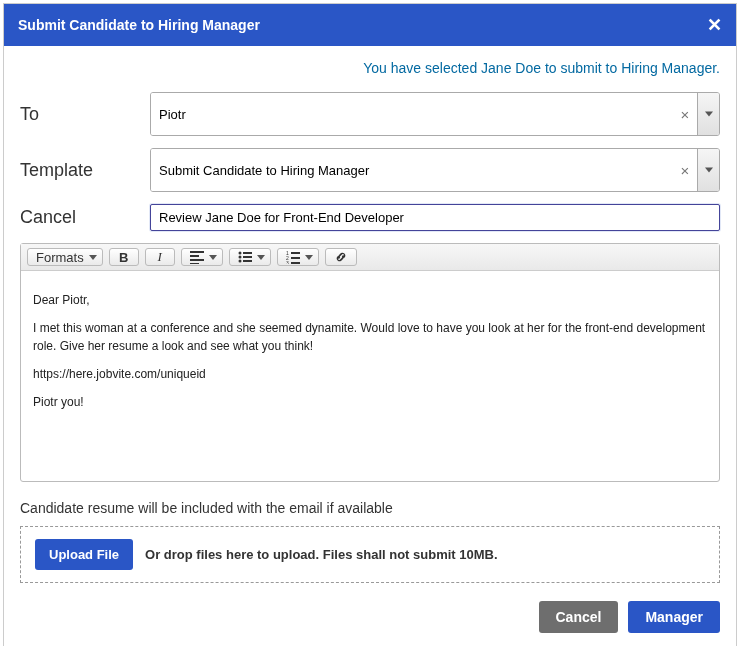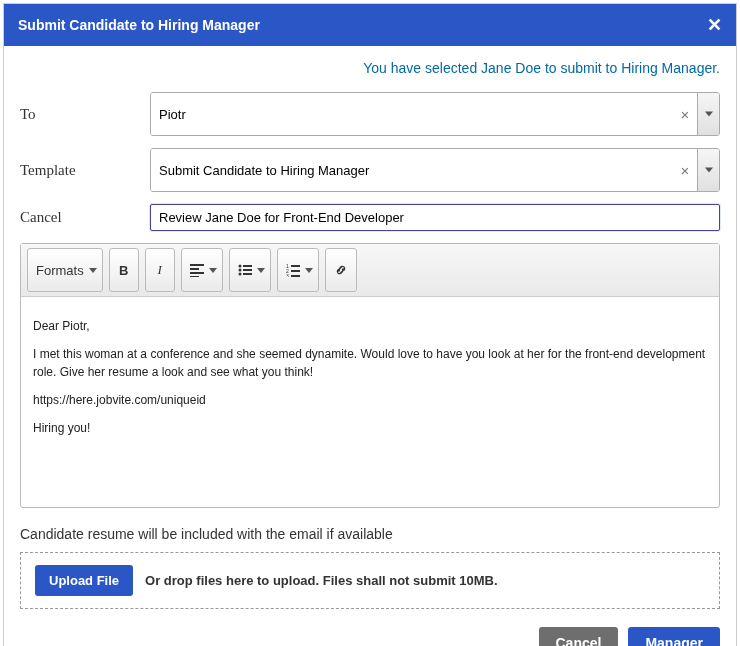--- a/index.html
+++ b/index.html
@@ -5,31 +5,31 @@
 * { box-sizing: border-box; margin: 0; padding: 0; }
 body { font-family: "Helvetica Neue", Arial, sans-serif; font-size: 13px; color: #333; background: #fff; width: 740px; }
 .dialog { border: 1px solid #ccc; margin: 3px; background: #fff; }
 .header { background: #2a56c6; color: #fff; padding: 10px 14px; display: flex; justify-content: space-between; align-items: center; }
 .header-title { font-weight: bold; font-size: 14px; }
 .close-x { font-size: 18px; font-weight: bold; cursor: pointer; }
 .body { padding: 14px 16px 16px 16px; }
 .intro { font-size: 14px; margin-bottom: 16px; color: #0369a1; text-align: right; }
 .intro .name { }
 .row { display: flex; align-items: center; margin-bottom: 12px; }
-.row-label { width: 130px; font-size: 15px; color: #333; font-family: Liberation Serif, serif; }
+.row-label { width: 130px; font-size: 18px; color: #333; }
 .row-field { flex: 1; display: flex; }
 .combo { flex: 1; display: flex; border: 1px solid #aaa; border-radius: 3px; background: #fff; height: 44px; overflow: hidden; }
 .combo-input { flex: 1; border: none; padding: 0 8px; font-size: 13px; outline: none; background: #fff; }
 .combo-clear { width: 24px; display: flex; align-items: center; justify-content: center; color: #777; font-size: 15px; border-left: 0; cursor: pointer; }
 .combo-arrow { width: 22px; display: flex; align-items: center; justify-content: center; background: linear-gradient(#f5f5f5,#e0e0e0); border-left: 1px solid #aaa; cursor: pointer; }
 .combo-arrow svg { width: 8px; height: 6px; fill: #555; }
 .text-input { flex: 1; border: 1px solid #449; border-radius: 2px; padding: 5px 8px; font-size: 13px; outline: none; box-shadow: 0 0 0 1px rgba(60,100,200,0.15); }
 .editor { border: 1px solid #bbb; border-radius: 3px; margin-top: 6px; }
 .toolbar { background: linear-gradient(#f7f7f7,#e9e9e9); border-bottom: 1px solid #ccc; padding: 4px 6px; display: flex; gap: 6px; align-items: center; }
-.tbtn { display: inline-flex; align-items: center; justify-content: center; height: 44px; min-width: 30px; padding: 0 8px; border: 1px solid #bbb; background: linear-gradient(#fff,#eaeaea); border-radius: 3px; cursor: pointer; font-size: 13px; color: #333; }
+.tbtn { display: inline-flex; align-items: center; justify-content: center; height: 18px; min-width: 30px; padding: 0 8px; border: 1px solid #bbb; background: linear-gradient(#fff,#eaeaea); border-radius: 3px; cursor: pointer; font-size: 13px; color: #333; }
 .tbtn.split { padding-right: 18px; position: relative; }
 .tbtn .caret { position: absolute; right: 5px; top: 50%; margin-top: -2px; }
 .caret { width: 0; height: 0; border-left: 4px solid transparent; border-right: 4px solid transparent; border-top: 5px solid #555; display: inline-block; }
 .tbtn svg { width: 14px; height: 14px; fill: #333; }
 .editor-body { min-height: 210px; padding: 20px 12px; font-family: Verdana, Arial, sans-serif; font-size: 12px; color: #222; line-height: 1.5; }
 .editor-body p { margin-bottom: 10px; }
 .note { font-size: 14px; margin: 18px 0 10px 0; color: #333; }
 .upload-zone { border: 1px dashed #999; padding: 12px 14px; display: flex; align-items: center; gap: 12px; }
 .upload-btn { background: #2a56c6; color: #fff; border: none; padding: 8px 14px; border-radius: 3px; font-size: 13px; font-weight: bold; cursor: pointer; }
 .upload-text { font-weight: bold; font-size: 13px; }
@@ -135,21 +135,21 @@
         <span class="tbtn">
           <svg viewBox="0 0 14 14">
               <path d="M5 9a3 3 0 010-4l2-2a3 3 0 014 4l-1 1-1.4-1.4 1-1a1 1 0 00-1.4-1.4l-2 2a1 1 0 000 1.4L5 9zm4-4a3 3 0 010 4l-2 2a3 3 0 01-4-4l1-1L5.4 7.4l-1 1a1 1 0 001.4 1.4l2-2a1 1 0 000-1.4L9 5z"></path>
             </svg>
         </span>
       </div>
       <div class="editor-body">
         <p>Dear Piotr,</p>
         <p>I met this woman at a conference and she seemed dynamite. Would love to have you look at her for the front-end development role. Give her resume a look and see what you think!</p>
         <p><span>https://here.jobvite.com/uniqueid</span></p>
-        <p>Hiring you!</p>
+        <p>Piotr you!</p>
       </div>
     </div>
 
     <div class="note">Candidate resume will be included with the email if available</div>
 
     <div class="upload-zone">
       <button class="upload-btn">Upload File</button>
       <span class="upload-text">Or drop files here to upload. Files shall not submit 10MB.</span>
     </div>
 

